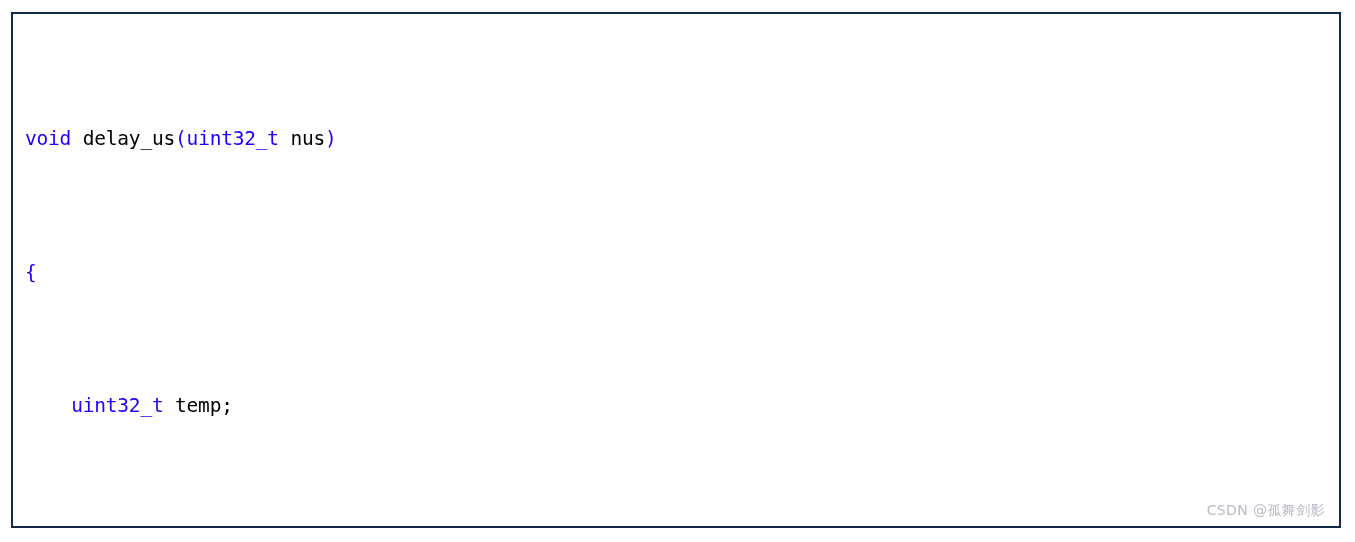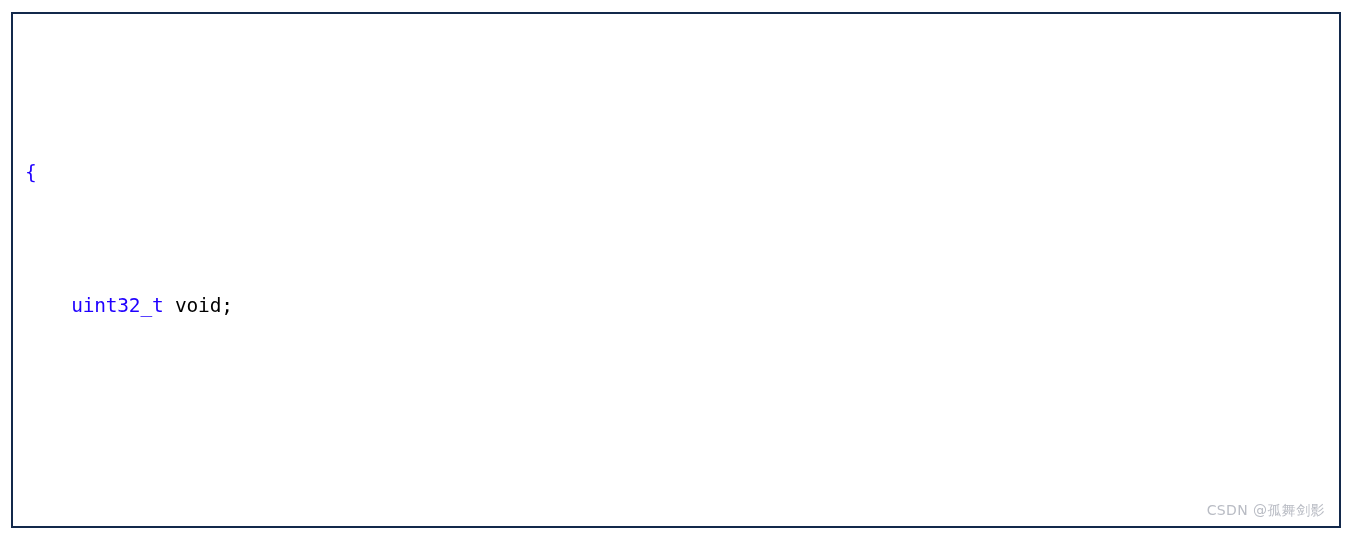--- a/index.html
+++ b/index.html
@@ -62,24 +62,25 @@
     text-align: center;
   }
 </style>
 </head>
 <body>
 
 <div id="code-figure">
 
   <div id="code-block">
 
+    <div class="line"><span class="kw">void</span><span class="id"> delay_us</span><span class="pun">(</span><span class="typ">uint32_t</span><span class="id"> nus</span><span class="pun">)</span></div>
 
     <div class="line"><span class="pun">{</span></div>
 
-    <div class="line"><span class="id">    </span><span class="typ">uint32_t</span><span class="id"> void;</span></div>
+    <div class="line"><span class="id">    </span><span class="typ">uint32_t</span><span class="id"> temp;</span></div>
 
     <div class="line"></div>
 
     
 
     
 
     
 
     

